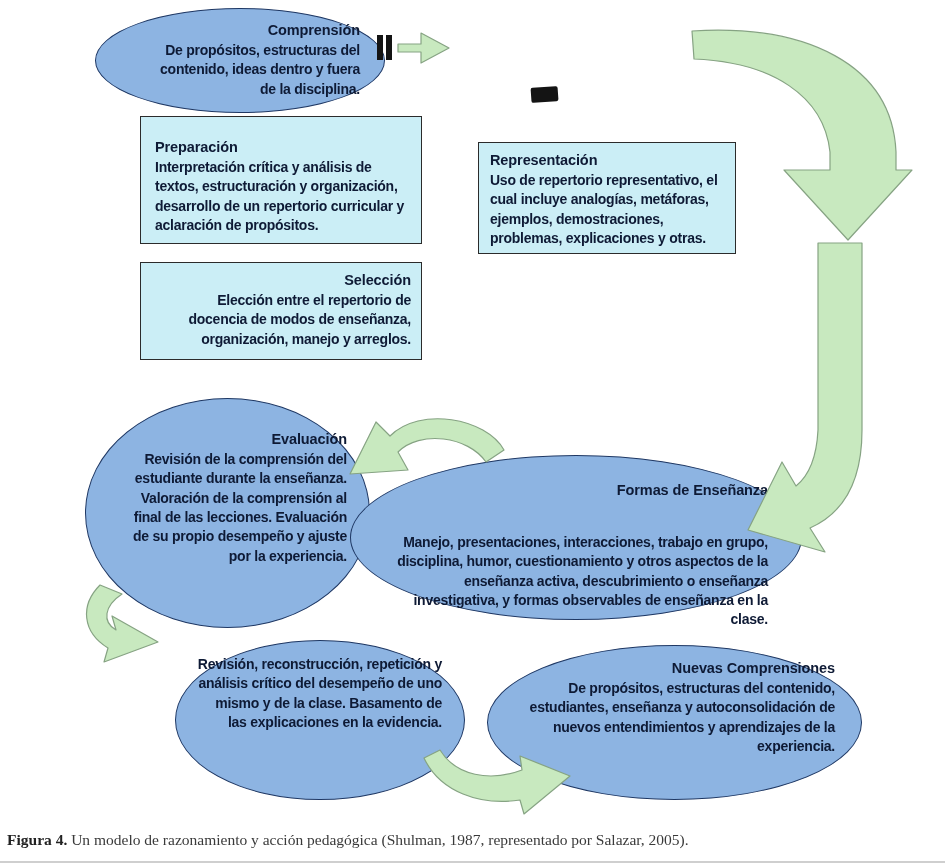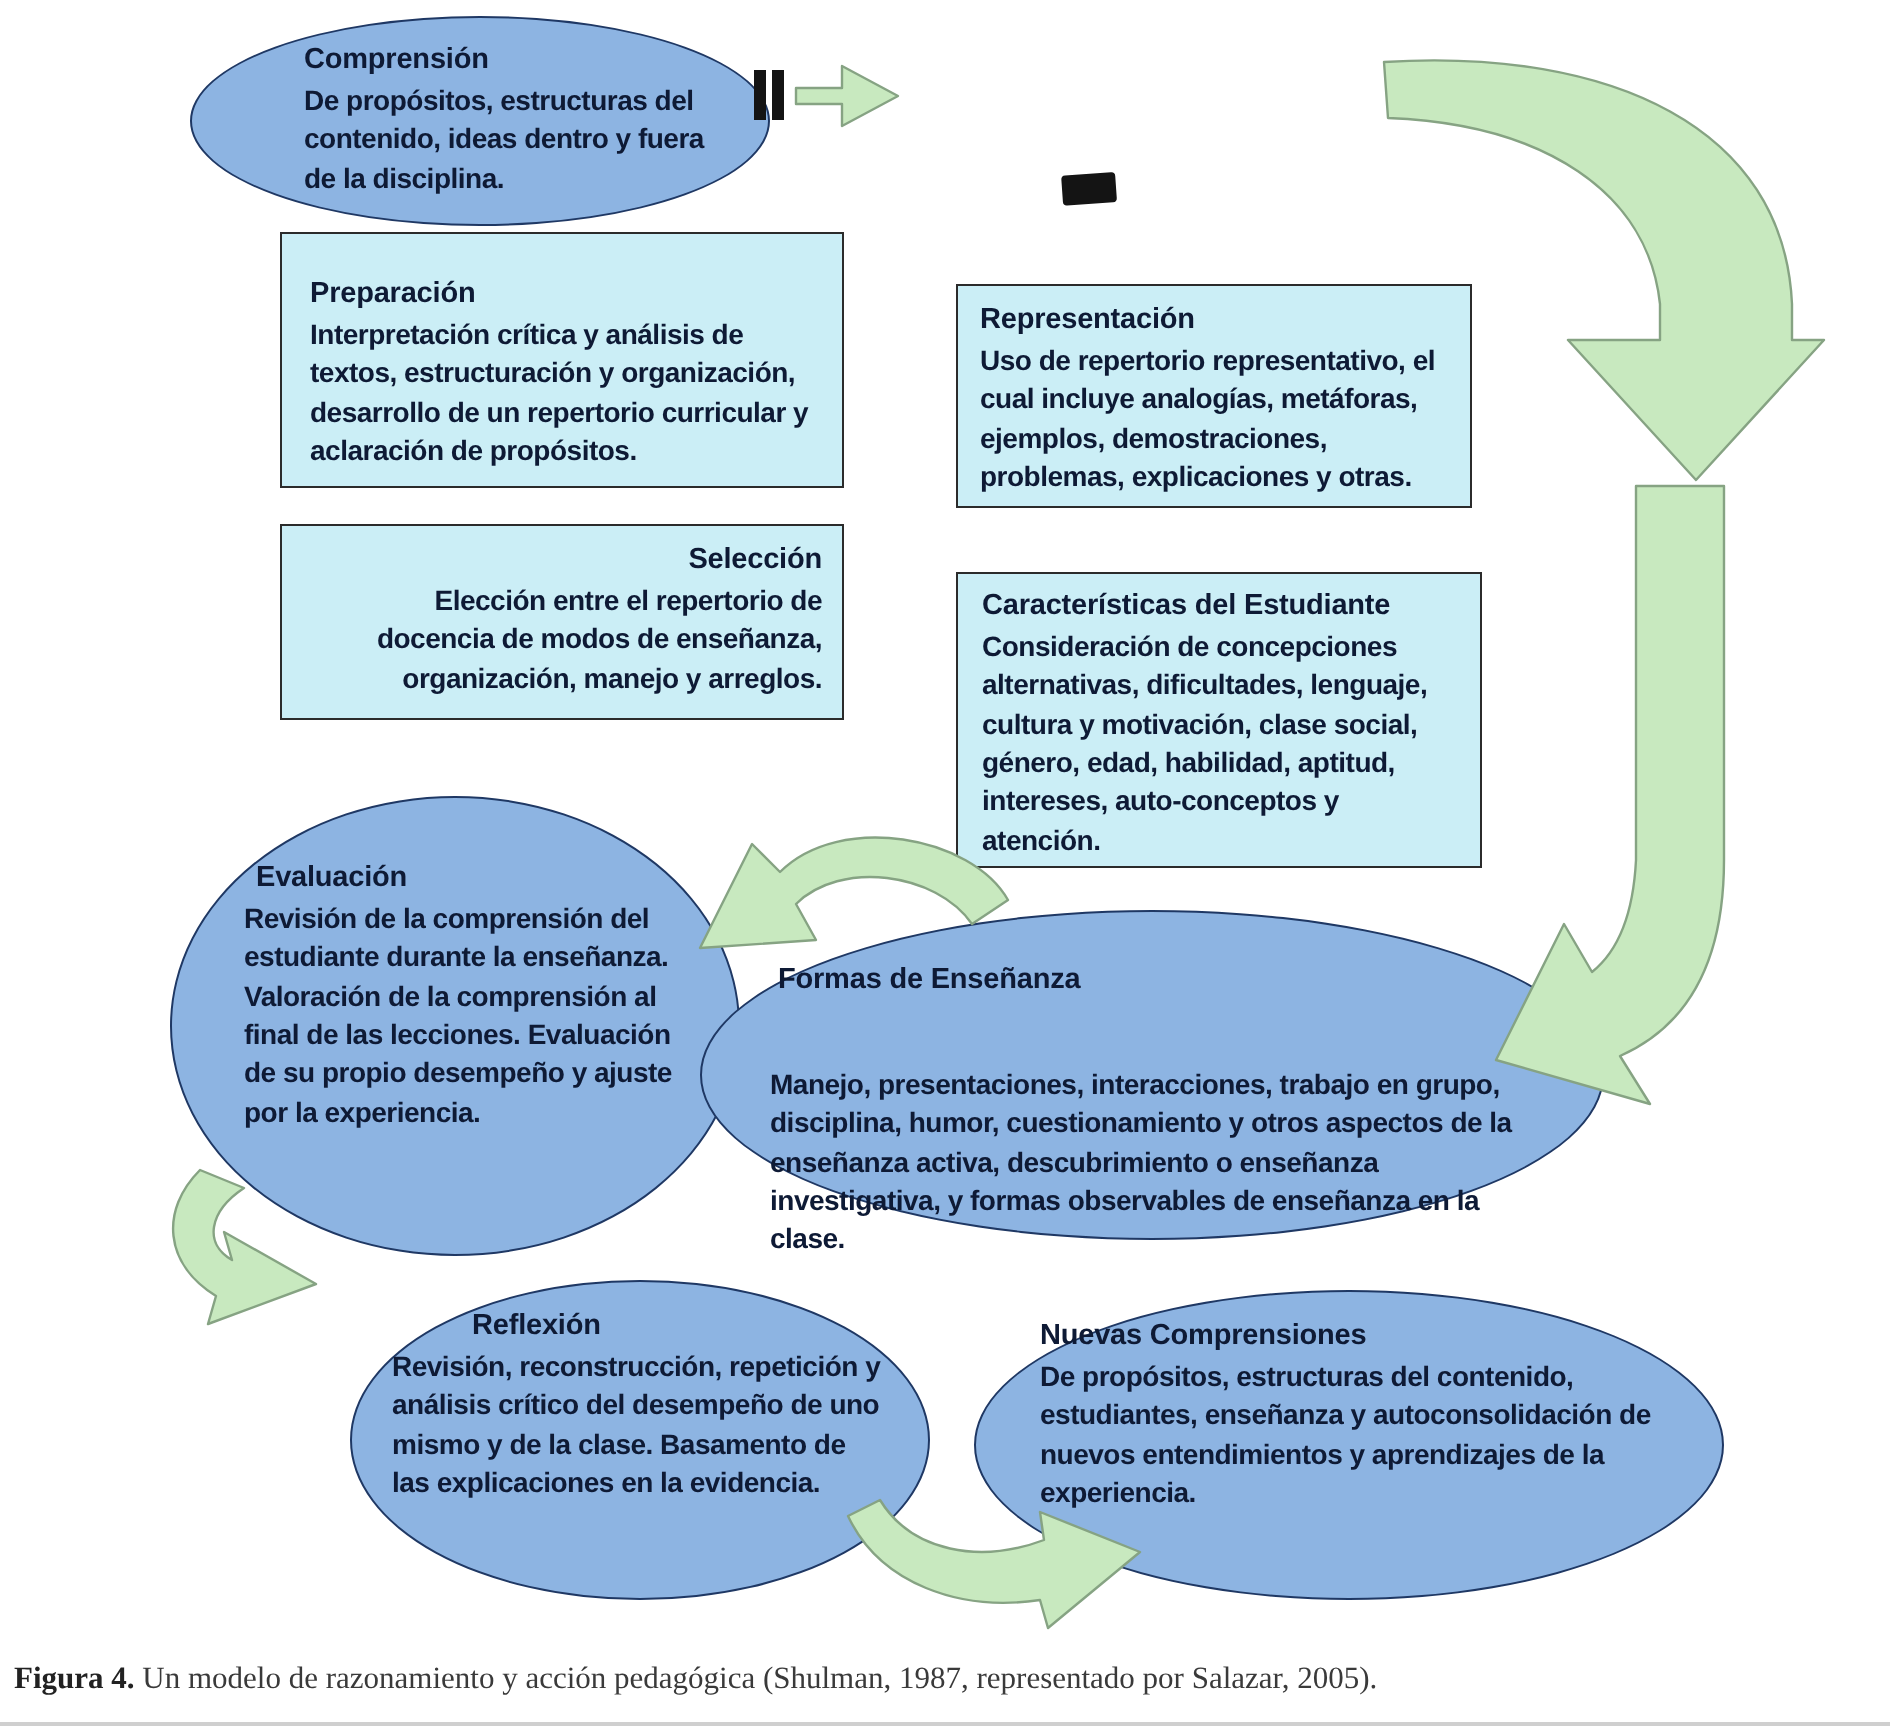--- a/index.html
+++ b/index.html
@@ -14,20 +14,21 @@
   .node{
     position:absolute;
     box-sizing:border-box;
     display:flex;flex-direction:column;
     color:var(--text,#0e1a35);
   }
   .ellipse{
     background:var(--ellipse-fill,#8db4e2);
     border:1.6px solid var(--ellipse-border,#1f3864);
     border-radius:50%;
+    text-align:right;
   }
   .rect{
     background:var(--rect-fill,#cbeef6);
     border:1.4px solid var(--rect-border,#2b2b2b);
   }
   .node-title{
     font-size:14.5px;font-weight:700;margin-bottom:3px;letter-spacing:-0.1px;
   }
   .node-body{
     font-size:14px;font-weight:700;line-height:1.38;letter-spacing:-0.25px;
@@ -87,37 +88,32 @@
   <div class="node rect n-representacion">
     <div class="node-title">Representación</div>
     <div class="node-body">Uso de repertorio representativo, el cual incluye analogías, metáforas, ejemplos, demostraciones, problemas, explicaciones y otras.</div>
   </div>
 
   <div class="node rect n-seleccion">
     <div class="node-title">Selección</div>
     <div class="node-body">Elección entre el repertorio de docencia de modos de enseñanza, organización, manejo y arreglos.</div>
   </div>
 
-  <div class="node rect n-caracteristicas">
-    <div class="node-title">Características del Estudiante</div>
-    <div class="node-body">Consideración de concepciones alternativas, dificultades, lenguaje, cultura y motivación, clase social, género, edad, habilidad, aptitud, intereses, auto-conceptos y atención.</div>
-  </div>
 
   <div class="node ellipse n-evaluacion">
     <div class="node-title">Evaluación</div>
     <div class="node-body">Revisión de la comprensión del estudiante durante la enseñanza. Valoración de la comprensión al final de las lecciones. Evaluación de su propio desempeño y ajuste por la experiencia.</div>
   </div>
 
   <div class="node ellipse n-formas">
     <div class="node-title">Formas de Enseñanza</div>
     <div class="node-body">Manejo, presentaciones, interacciones, trabajo en grupo, disciplina, humor, cuestionamiento y otros aspectos de la enseñanza activa, descubrimiento o enseñanza investigativa, y formas observables de enseñanza en la clase.</div>
   </div>
 
   <div class="node ellipse n-reflexion">
-    <div class="node-title">Reflexión</div>
     <div class="node-body">Revisión, reconstrucción, repetición y análisis crítico del desempeño de uno mismo y de la clase. Basamento de las explicaciones en la evidencia.</div>
   </div>
 
   <div class="node ellipse n-nuevas">
     <div class="node-title">Nuevas Comprensiones</div>
     <div class="node-body">De propósitos, estructuras del contenido, estudiantes, enseñanza y autoconsolidación de nuevos entendimientos y aprendizajes de la experiencia.</div>
   </div>
 
   <svg class="arrows" width="945" height="865" viewBox="0 0 945 865" aria-hidden="true">
 

